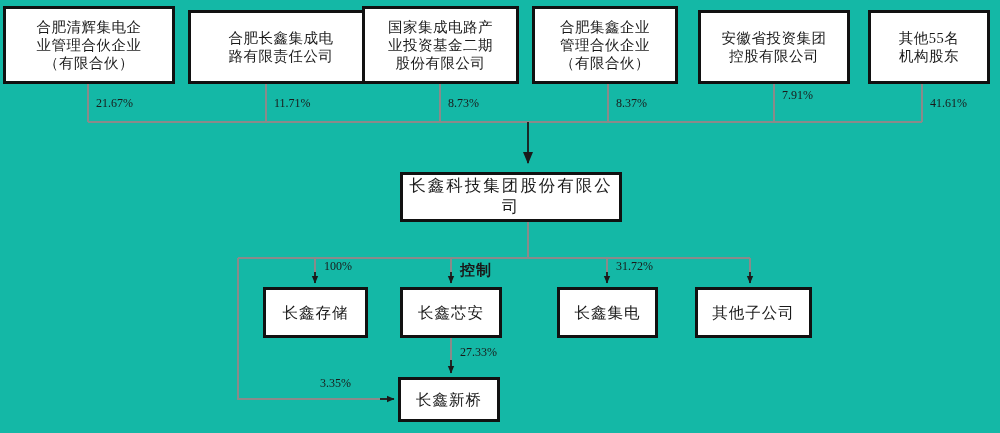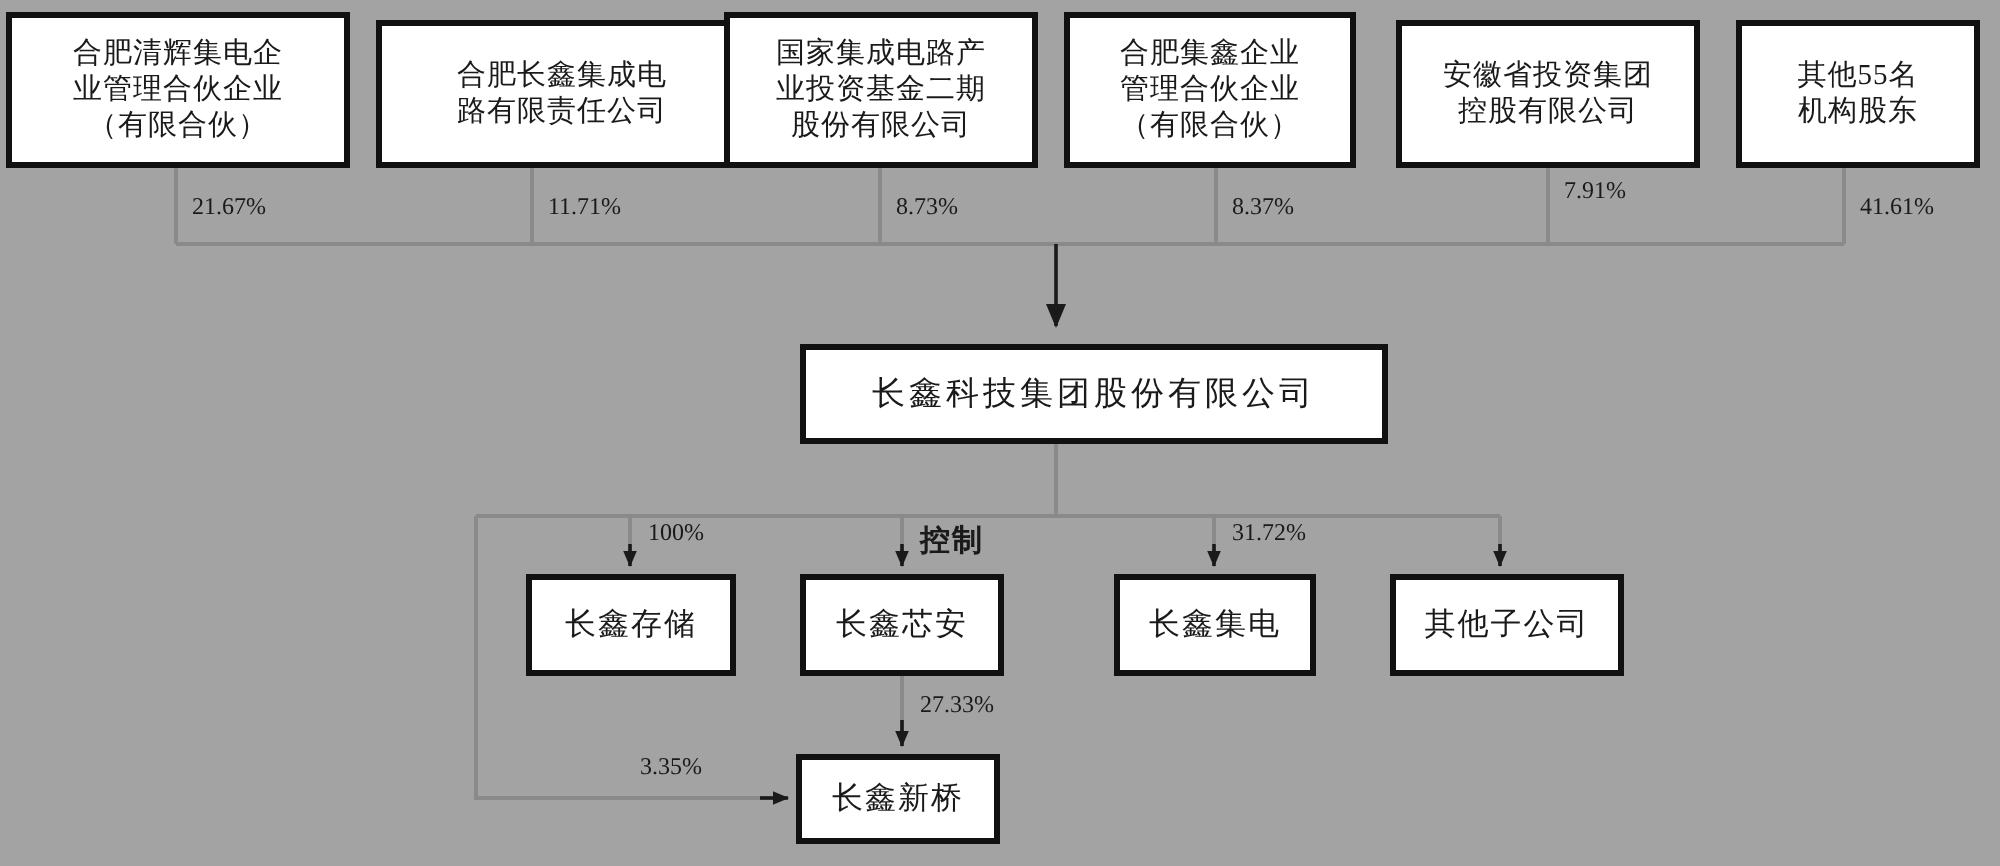--- a/index.html
+++ b/index.html
@@ -7,21 +7,21 @@
     padding: 0;
     background: #ffffff;
   }
   body {
     font-family: "Liberation Serif", "DejaVu Serif", serif;
   }
   #chart-root {
     position: relative;
     width: 1000px;
     height: 433px;
-    background: #a3a3a3;
+    background: #14b8a6;
     overflow: hidden;
   }
   svg.wires {
     position: absolute;
     left: 0;
     top: 0;
     width: 1000px;
     height: 433px;
     pointer-events: none;
   }
@@ -143,21 +143,21 @@
 机构股东</span>
   </div>
 
   <div class="edge-label" style="left:96px; top:96px;">21.67%</div>
   <div class="edge-label" style="left:274px; top:96px;">11.71%</div>
   <div class="edge-label" style="left:448px; top:96px;">8.73%</div>
   <div class="edge-label" style="left:616px; top:96px;text-align:right;">8.37%</div>
   <div class="edge-label" style="left:782px; top:88px;">7.91%</div>
   <div class="edge-label" style="left:930px; top:96px;">41.61%</div>
 
-  <div class="node parent" style="left:400px; top:172px; width:294px; height:50px;text-align:center;">
+  <div class="node parent" style="left:400px; top:172px; width:222px; height:50px;text-align:center;">
     <span class="node-text">长鑫科技集团股份有限公司</span>
   </div>
 
   <div class="node sub" style="left:263px; top:287px; width:105px; height:51px;">
     <span class="node-text">长鑫存储</span>
   </div>
   <div class="node sub" style="left:400px; top:287px; width:102px; height:51px;">
     <span class="node-text">长鑫芯安</span>
   </div>
   <div class="node sub" style="left:557px; top:287px; width:101px; height:51px;">

